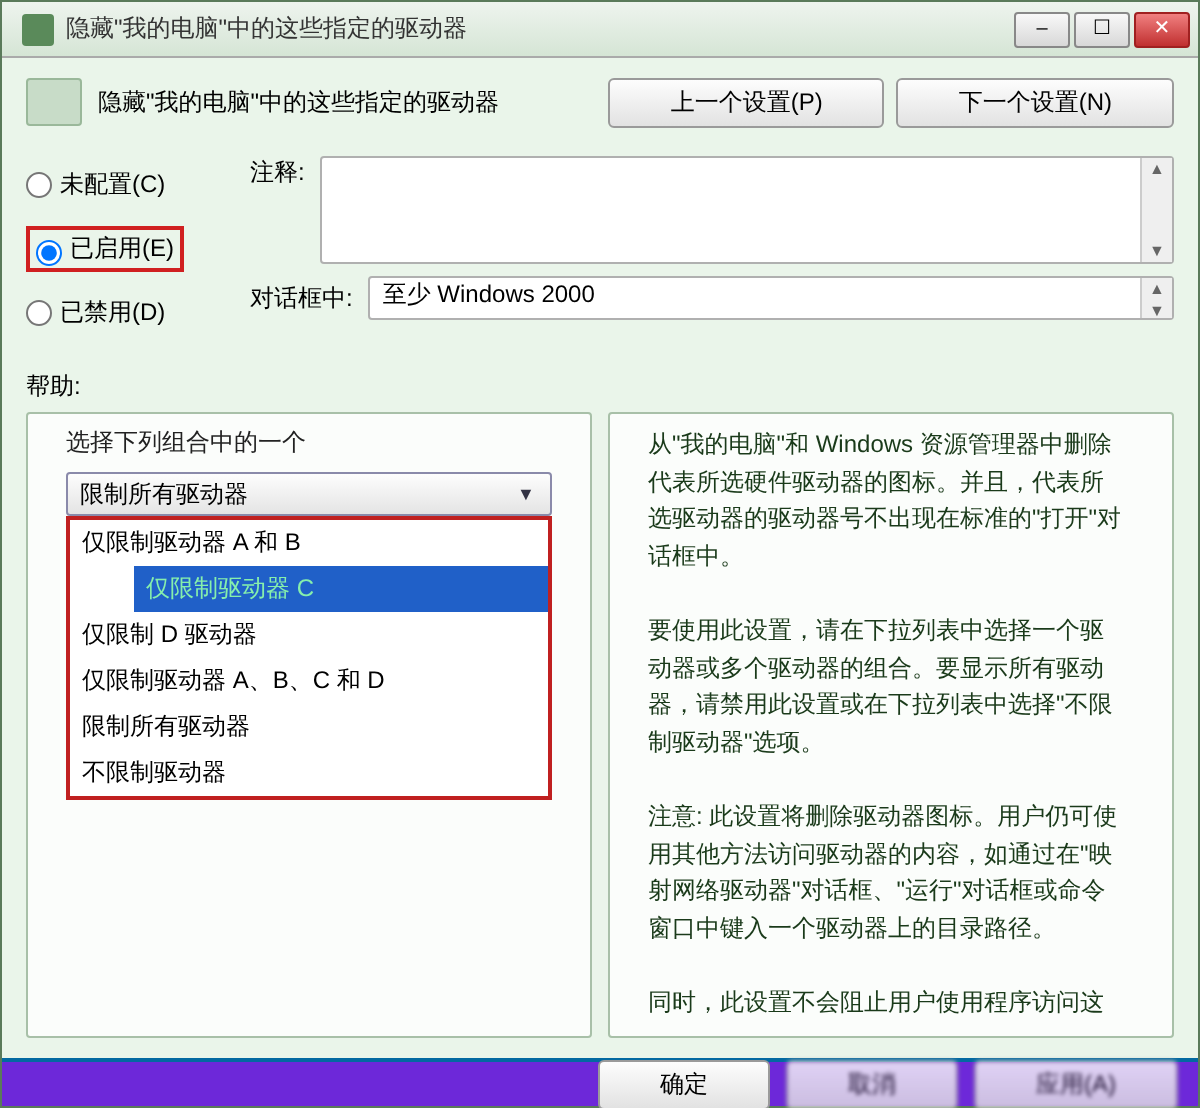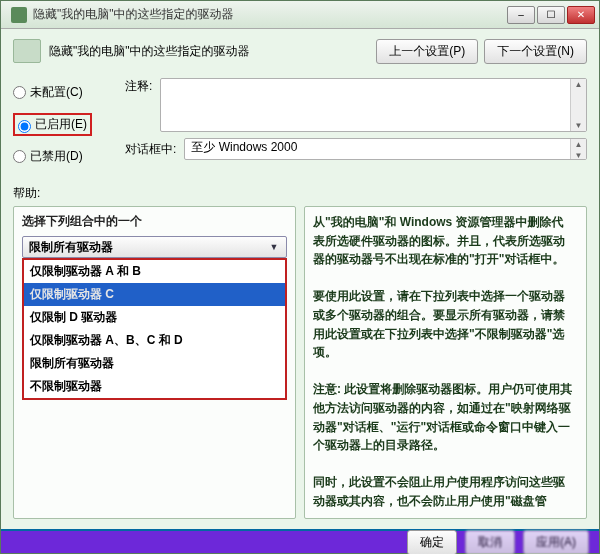--- a/index.html
+++ b/index.html
@@ -12,43 +12,43 @@
   .win-btn { width: 28px; height: 18px; border: 1px solid #888; background: linear-gradient(to bottom,#f8f8f8,#d8d8d8); border-radius: 2px; display: flex; align-items: center; justify-content: center; font-size: 10px; line-height: 1; }
   .win-btn.close { background: linear-gradient(to bottom,#f08080,#c03030); color: #fff; border-color: #a02020; }
   .win-btn.close::before { content: "✕"; }
   .win-btn.max::before { content: "☐"; }
   .win-btn.min::before { content: "–"; }
   .content { flex: 1; background: #eaf5ea; padding: 10px 12px; display: flex; flex-direction: column; overflow: hidden; }
   .header-row { display: flex; align-items: flex-start; gap: 10px; margin-bottom: 8px; }
   .header-left { display: flex; align-items: center; gap: 8px; flex: 1; }
   .header-icon { width: 28px; height: 24px; background: #c8dcc8; border: 1px solid #9ab89a; border-radius: 2px; }
   .nav-btns { display: flex; gap: 6px; margin-left: auto; }
-  .btn { background: linear-gradient(to bottom,#fdfdfd,#e2e2e2); border: 1px solid #9a9a9a; border-radius: 3px; padding: 3px 12px; cursor: pointer; }
+  .btn { background: linear-gradient(to bottom,#fdfdfd,#e2e2e2); border: 1px solid #9a9a9a; border-radius: 3px; padding: 3px 30px; cursor: pointer; }
   .config-row { display: flex; align-items: flex-start; gap: 30px; margin-top: 6px; }
   .radio-col { width: 82px; }
   .radio-item { display: flex; align-items: center; gap: 4px; margin: 6px 0; }
   .radio-item input { margin: 0; }
   .red-box { border: 2px solid #d02020; padding: 1px 3px; display: inline-flex; align-items: flex-end; gap: 4px; }
   .comment-col { flex: 1; display: flex; flex-direction: column; gap: 6px; }
   .comment-label-row { display: flex; align-items: flex-start; gap: 8px; }
   .comment-box { flex: 1; height: 54px; background: #fff; border: 1px solid #b0b0b0; border-radius: 2px; position: relative; }
   .scroll-stub { position: absolute; right: 0; top: 0; bottom: 0; width: 16px; background: #efefef; border-left: 1px solid #ccc; display: flex; flex-direction: column; justify-content: space-between; align-items: center; }
   .scroll-arrow { font-size: 8px; color: #666; padding: 1px; }
   .platform-row { display: flex; align-items: center; gap: 8px; }
   .platform-box { flex: 1; height: 22px; background: #fff; border: 1px solid #b0b0b0; border-radius: 2px; display: flex; align-items: flex-start; padding: 0 6px; position: relative; }
   .columns-label-row { display: flex; margin-top: 14px; }
   .col-half { width: 50%; }
   .lower { flex: 1; display: flex; gap: 8px; margin-top: 4px; min-height: 0; }
-  .panel { flex: 1; background: #fbfdfb; border: 1px solid #a8c0a8; border-radius: 2px; padding: 6px 8px; display: flex; flex-direction: column; min-height: 0; font-weight: bold; }
+  .panel { flex: 1; background: #fbfdfb; border: 1px solid #a8c0a8; border-radius: 2px; padding: 6px 19px; display: flex; flex-direction: column; min-height: 0; }
   .panel-left-title { margin-bottom: 6px; color: #222; }
   .dropdown { height: 22px; background: linear-gradient(to bottom,#fdfdfd,#e4e4e4); border: 1px solid #8a8aaa; border-radius: 2px; display: flex; align-items: center; padding: 0 4px 0 6px; position: relative; cursor: pointer; }
   .dropdown .arrow { margin-left: auto; width: 16px; text-align: center; color: #334; font-size: 9px; }
   .dropdown-list { margin-top: 0; border: 2px solid #c02020; background: #fff; }
   .dd-item { padding: 3px 6px; background: #fff; color: #000; cursor: pointer; }
-  .dd-item.selected { background: #2060c8; color: #e5e5e5; }
+  .dd-item.selected { background: #2060c8; color: #86efac; margin-left: 32px; }
   .help-text { line-height: 1.55; color: #1a3a1a; white-space: pre-wrap; overflow-y: auto; padding-right: 4px; }
   .footer { height: 24px; background: #6d28d9; border-top: 2px solid #0369a1; display: flex; align-items: center; justify-content: flex-end; gap: 8px; padding: 0 10px; }
   .blurred { filter: blur(1px); opacity: 0.8; }
 </style>
 </head>
 <body>
 
 <div class="window">
 
   <div class="titlebar">

